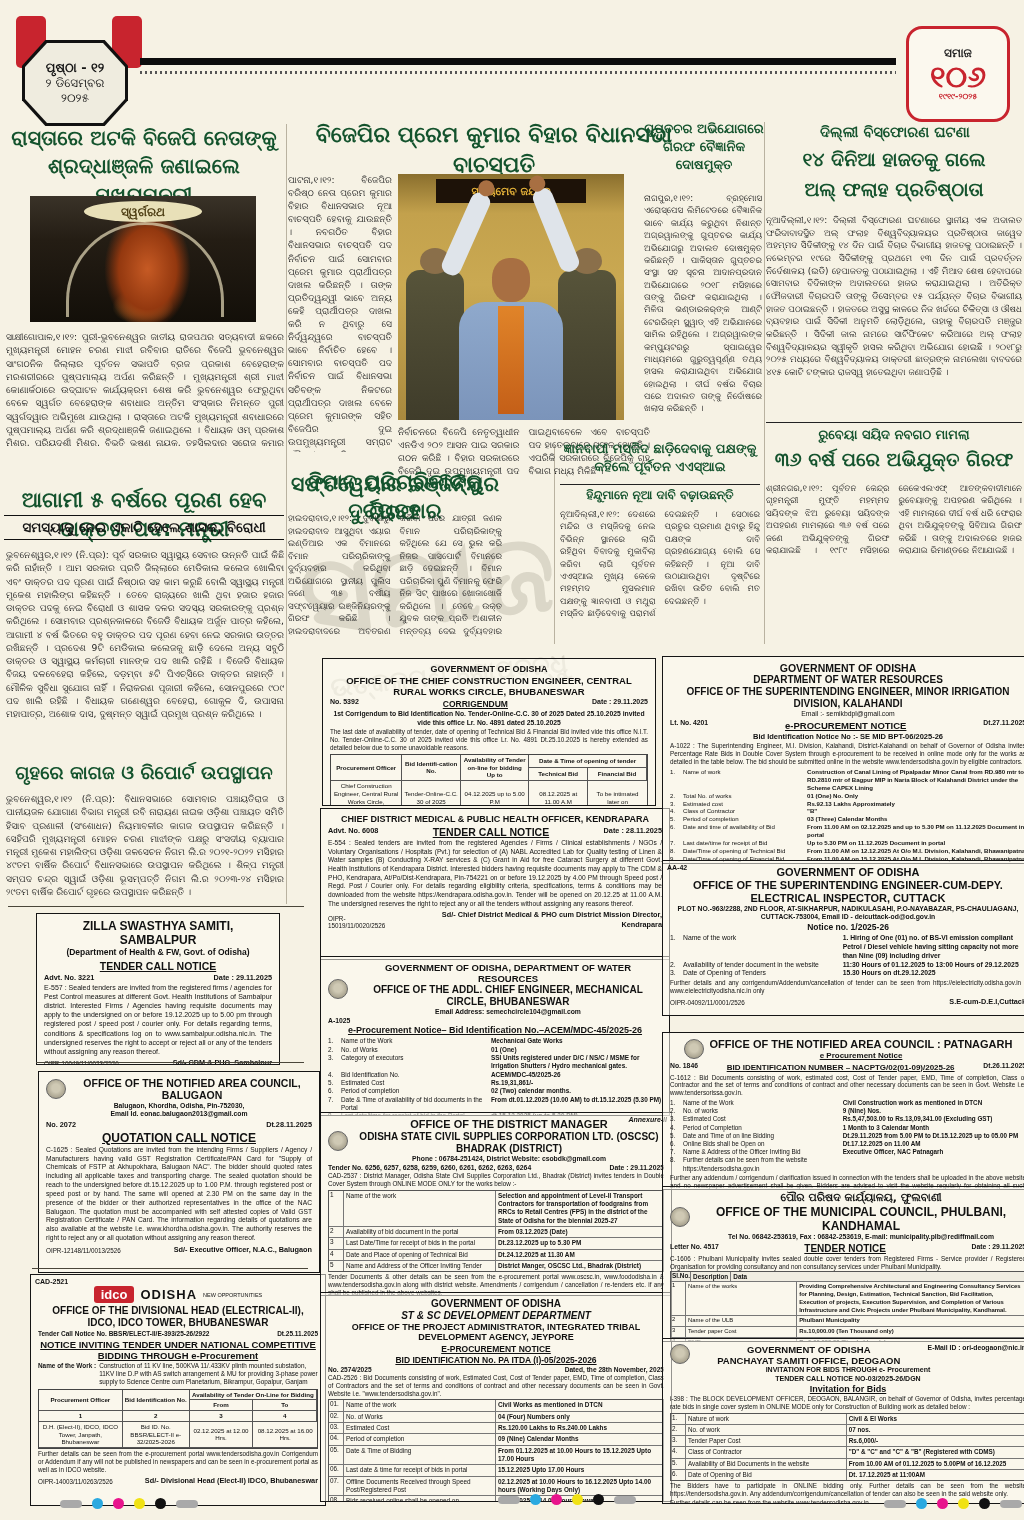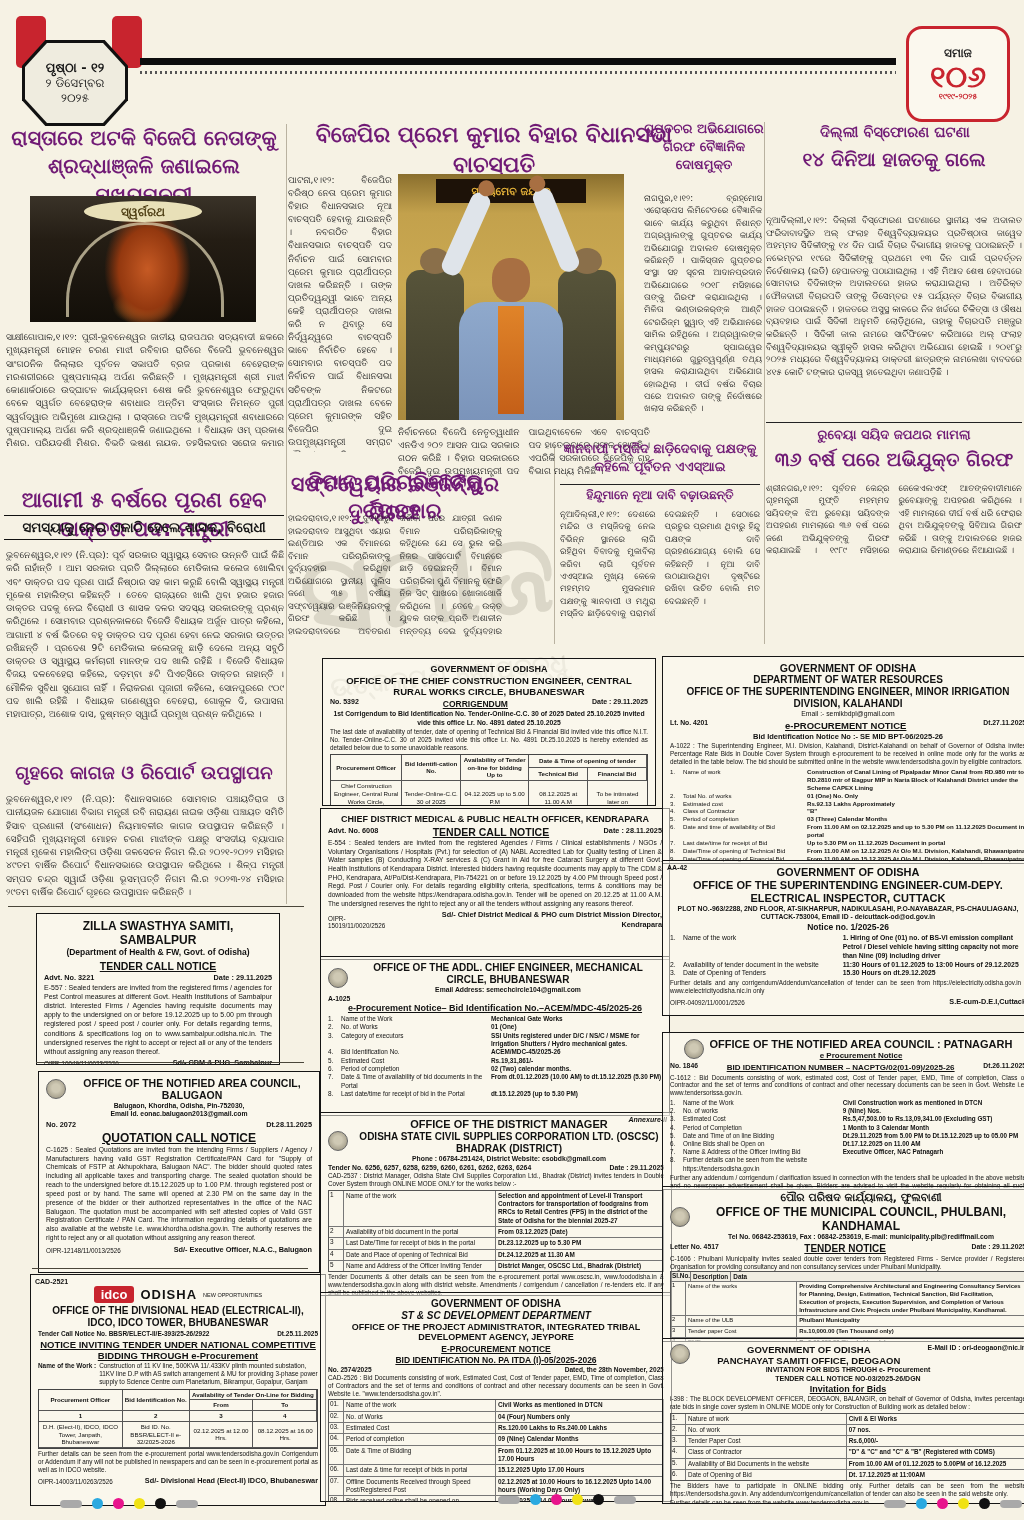--- a/index.html
+++ b/index.html
@@ -14,21 +14,21 @@
   .badge-in .b1{font-size:13px;font-weight:bold;}
   .badge-in .b2{font-size:12px;}
   .hrule{border-top:7px solid #0d0d0d;}
   .hrule2{height:3px;background:repeating-linear-gradient(90deg,#555 0 2px,transparent 2px 5px);}
   .logo{border:3px solid #c8242e;border-radius:16px;background:#fbf8ee;display:flex;flex-direction:column;
         align-items:center;justify-content:center;line-height:1.1;}
   .logo .l1{font-size:12px;font-weight:bold;color:#222;}
   .logo .l2{font-size:30px;font-weight:800;color:#c8242e;}
   .logo .l3{font-size:8px;color:#c8242e;font-weight:bold;}
   
-  .hl{font-weight:800;text-align:center;color:#701a75;line-height:1.38;}
+  .hl{font-weight:800;text-align:center;color:#14532d;line-height:1.38;}
   .body-text{font-size:9.2px;text-align:justify;line-height:1.44;color:#232323;overflow:hidden;}
   .cols2{column-count:2;column-gap:9px;}
   .subhead{font-weight:800;text-align:center;border-top:1.5px solid #111;border-bottom:1.5px solid #111;padding:3px 0;}
   .vrule{position:absolute;width:1px;background:#b9b2a0;}
   .watermark{position:absolute;font-weight:800;color:rgba(125,118,98,0.22);transform:rotate(-6deg);
              pointer-events:none;white-space:nowrap;}
   
   .photo1{background:
       radial-gradient(60px 84px at 52% 58%, #c65a24 0%, #93380f 48%, rgba(0,0,0,0) 72%),
       radial-gradient(44px 26px at 50% 88%, #d7812e 0%, rgba(0,0,0,0) 70%),
@@ -156,23 +156,24 @@
 
   <div class="abs hl" style="left:560px;top:440px;width:200px;font-size:13px;">ଜ୍ଞାନବାପୀ ମସ୍ଜିଦ ଛାଡ଼ିଦେବାକୁ ପକ୍ଷଙ୍କୁ କହିଲେ ପୂର୍ବତନ ଏଏସ୍ଆଇ</div>
   <div class="abs hl" style="left:560px;top:484px;width:200px;font-size:12px;border-top:1px solid #222;padding-top:2px;">ହିନ୍ଦୁମାନେ ନୂଆ ଦାବି ବଢ଼ାଉଛନ୍ତି</div>
   <div class="abs body-text cols2" style="left:560px;top:508px;width:200px;height:136px;font-size:8.6px;">ନୂଆଦିଲ୍ଲୀ,୧।୧୨: ଦେଶରେ ମନ୍ଦିର ଓ ମସ୍ଜିଦକୁ ନେଇ ବିଭିନ୍ନ ସ୍ଥାନରେ ଲାଗି ରହିଥିବା ବିବାଦକୁ ମୁକାବିଲା କରିବା ଲାଗି ପୂର୍ବତନ ଏଏସ୍ଆଇ ମୁଖ୍ୟ କେକେ ମହମ୍ମଦ ମୁସଲମାନ ପକ୍ଷଙ୍କୁ ଜ୍ଞାନବାପୀ ଓ ମଥୁରା ମସ୍ଜିଦ ଛାଡ଼ିଦେବାକୁ ପରାମର୍ଶ ଦେଇଛନ୍ତି । ସେଠାରେ ପ୍ରଚୁର ପ୍ରମାଣ ଥିବାରୁ ହିନ୍ଦୁ ପକ୍ଷଙ୍କ ଦାବି ଗ୍ରହଣଯୋଗ୍ୟ ବୋଲି ସେ କହିଛନ୍ତି । ନୂଆ ଦାବି ଉଠାଯାଉଥିବା ଦୃଷ୍ଟିରେ ରଖିବା ଉଚିତ ବୋଲି ମତ ଦେଇଛନ୍ତି ।</div>
 
   <div class="abs hl" style="left:644px;top:120px;width:120px;font-size:13px;">ଗୁପ୍ତଚର ଅଭିଯୋଗରେ ଗିରଫ ବୈଜ୍ଞାନିକ ଦୋଷମୁକ୍ତ</div>
   <div class="abs body-text" style="left:644px;top:192px;width:118px;height:246px;font-size:8.6px;">ନାଗପୁର,୧।୧୨: ବ୍ରହ୍ମୋସ ଏରୋସ୍ପେସ ଲିମିଟେଡରେ ବୈଜ୍ଞାନିକ ଭାବେ କାର୍ଯ୍ୟ କରୁଥିବା ନିଶାନ୍ତ ଅଗ୍ରୱାଲଙ୍କୁ ଗୁପ୍ତଚର କାର୍ଯ୍ୟ ଅଭିଯୋଗରୁ ଅଦାଲତ ଦୋଷମୁକ୍ତ କରିଛନ୍ତି । ପାକିସ୍ତାନ ଗୁପ୍ତଚର ସଂସ୍ଥା ସହ ସୂଚନା ଆଦାନପ୍ରଦାନ ଅଭିଯୋଗରେ ୨୦୧୮ ମସିହାରେ ତାଙ୍କୁ ଗିରଫ କରାଯାଇଥିଲା । ମିଳିତା ଭଣ୍ଡାରକର୍‌ଙ୍କ ଆଣ୍ଟି ଟେରରିଜ୍ମ ସ୍କ୍ୱାଡ୍ ଏହି ଅଭିଯାନରେ ସାମିଲ ରହିଥିଲେ । ଅଗ୍ରୱାଲଙ୍କ କମ୍ପ୍ୟୁଟରରୁ ସ୍ପାଇୱେର ମାଧ୍ୟମରେ ଗୁରୁତ୍ୱପୂର୍ଣ୍ଣ ତଥ୍ୟ ହାସଲ କରାଯାଇଥିବା ଅଭିଯୋଗ ହୋଇଥିଲା । ଦୀର୍ଘ ବର୍ଷର ବିଚାର ପରେ ଅଦାଲତ ତାଙ୍କୁ ନିର୍ଦୋଷରେ ଖଲାସ କରିଛନ୍ତି ।</div>
 
   <div class="abs hl" style="left:770px;top:122px;width:250px;font-size:14.5px;">ଦିଲ୍ଲୀ ବିସ୍ଫୋରଣ ଘଟଣା</div>
   <div class="abs hl" style="left:766px;top:146px;width:256px;font-size:19px;">୧୪ ଦିନିଆ ହାଜତକୁ ଗଲେ</div>
+  <div class="abs hl" style="left:766px;top:176px;width:256px;font-size:19px;">ଅଲ୍ ଫଲାହ ପ୍ରତିଷ୍ଠାତା</div>
   <div class="abs body-text" style="left:766px;top:214px;width:256px;height:204px;font-size:8.8px;">ନୂଆଦିଲ୍ଲୀ,୧।୧୨: ଦିଲ୍ଲୀ ବିସ୍ଫୋରଣ ଘଟଣାରେ ସ୍ଥାନୀୟ ଏକ ଅଦାଲତ ଫରିଦାବାଦସ୍ଥିତ ଅଲ୍ ଫଲାହ ବିଶ୍ୱବିଦ୍ୟାଳୟର ପ୍ରତିଷ୍ଠାତା ଜାୱେଦ ଅହମ୍ମଦ ସିଦିକୀଙ୍କୁ ୧୪ ଦିନ ପାଇଁ ବିଚାର ବିଭାଗୀୟ ହାଜତକୁ ପଠାଇଛନ୍ତି । ନଭେମ୍ବର ୧୯ରେ ସିଦିକୀଙ୍କୁ ପ୍ରଥମେ ୧୩ ଦିନ ପାଇଁ ପ୍ରବର୍ତ୍ତନ ନିର୍ଦେଶାଳୟ (ଇଡି) ହେପାଜତକୁ ପଠାଯାଇଥିଲା । ଏହି ମିଆଦ ଶେଷ ହେବାପରେ ସୋମବାର ବିଦିକାଙ୍କ ଅଦାଲତରେ ହାଜର କରାଯାଇଥିଲା । ଅତିରିକ୍ତ ଫୌଜଦାରୀ ବିଚାରପତି ତାଙ୍କୁ ଡିସେମ୍ବର ୧୫ ପର୍ଯ୍ୟନ୍ତ ବିଚାର ବିଭାଗୀୟ ହାଜତ ପଠାଇଛନ୍ତି । ହାଜତରେ ଅସୁସ୍ଥ କାଳରେ ନିଜ ଖର୍ଚ୍ଚରେ ଚିକିତ୍ସା ଓ ଔଷଧ ବ୍ୟବହାର ପାଇଁ ସିଦିକୀ ଅନୁମତି ଲୋଡ଼ିଥିଲେ, ତାହାକୁ ବିଚାରପତି ମଞ୍ଜୁର କରିଛନ୍ତି । ସିଦିକୀ ଜାଲ ନାମରେ ସାର୍ଟିଫିକେଟ କରିଆରେ ଅଲ୍ ଫଲାହ ବିଶ୍ୱବିଦ୍ୟାଳୟର ସ୍ୱୀକୃତି ହାସଲ କରିଥିବା ଅଭିଯୋଗ ହୋଇଛି । ୨୦୧୮ରୁ ୨୦୨୫ ମଧ୍ୟରେ ବିଶ୍ୱବିଦ୍ୟାଳୟ ଡାକ୍ତରୀ ଛାତ୍ରଙ୍କ ନାମଲେଖା ବାବଦରେ ୪୧୫ କୋଟି ଟଙ୍କାର ରାଜସ୍ୱ ହାତେଇଥିବା ଜଣାପଡ଼ିଛି ।</div>
 
-  <div class="abs hl" style="left:766px;top:422px;width:256px;font-size:13px;border-top:1px solid #222;padding-top:3px;">ରୁବେୟା ସୟିଦ ଜପଥର ମାମଲା</div>
+  <div class="abs hl" style="left:766px;top:422px;width:256px;font-size:13px;border-top:1px solid #222;padding-top:3px;">ରୁବେୟା ସୟିଦ ନବଗଠ ମାମଲା</div>
   <div class="abs hl" style="left:766px;top:446px;width:256px;font-size:19px;">୩୬ ବର୍ଷ ପରେ ଅଭିଯୁକ୍ତ ଗିରଫ</div>
   <div class="abs body-text cols2" style="left:766px;top:482px;width:256px;height:162px;font-size:8.6px;">ଶ୍ରୀନଗର,୧।୧୨: ପୂର୍ବତନ କେନ୍ଦ୍ର ଗୃହମନ୍ତ୍ରୀ ମୁଫ୍ତି ମହମ୍ମଦ ସୟିଦଙ୍କ ଝିଅ ରୁବେୟା ସୟିଦଙ୍କ ଅପହରଣ ମାମଲାରେ ୩୬ ବର୍ଷ ପରେ ଜଣେ ଅଭିଯୁକ୍ତଙ୍କୁ ଗିରଫ କରାଯାଇଛି । ୧୯୮୯ ମସିହାରେ ଜେକେଏଲଏଫ୍ ଆତଙ୍କବାଦୀମାନେ ରୁବେୟାଙ୍କୁ ଅପହରଣ କରିଥିଲେ । ଏହି ମାମଲାରେ ଦୀର୍ଘ ବର୍ଷ ଧରି ଫେରାର ଥିବା ଅଭିଯୁକ୍ତଙ୍କୁ ସିବିଆଇ ଗିରଫ କରିଛି । ତାଙ୍କୁ ଅଦାଲତରେ ହାଜର କରାଯାଇ ରିମାଣ୍ଡରେ ନିଆଯାଇଛି ।</div>
 
   <div class="sepline" style="left:8px;top:906px;width:296px;"></div>
 
   <div class="tender" style="left:36px;top:913px;width:228px;height:140px;">
     <div class="t-org" style="font-size:12px;">ZILLA SWASTHYA SAMITI, SAMBALPUR</div>
     <div class="t-org2" style="font-size:8.5px;">(Department of Health &amp; FW, Govt. of Odisha)</div>
     <div class="t-title">TENDER CALL NOTICE</div>
     <div class="t-meta">
@@ -285,20 +286,21 @@
     <div class="t-foot">
       <span class="t-code">OIPR-15019/11/0020/2526</span>
       <span class="t-sign">Sd/- Chief District Medical &amp; PHO cum District Mission Director, Kendrapara</span>
     </div>
   </div>
 
   <div class="tender" style="left:320px;top:956px;width:334px;height:148px;">
     <div class="hdrflex">
       <span class="emblem"></span>
       <div>
+        <div class="t-org" style="font-size:9.5px;">GOVERNMENT OF ODISHA, DEPARTMENT OF WATER RESOURCES</div>
         <div class="t-org" style="font-size:10px;">OFFICE OF THE ADDL. CHIEF ENGINEER, MECHANICAL CIRCLE, BHUBANESWAR</div>
         <div class="t-sub" style="font-weight:bold;">Email Address: semechcircle104@gmail.com</div>
       </div>
     </div>
     <div class="t-meta" style="font-size:6.8px;">
         <span>A-1025</span>
       </div>
     <div class="t-title-sm" style="font-size:9px;">e-Procurement Notice– Bid Identification No.–ACEM/MDC-45/2025-26</div>
     <div class="rows">
 

